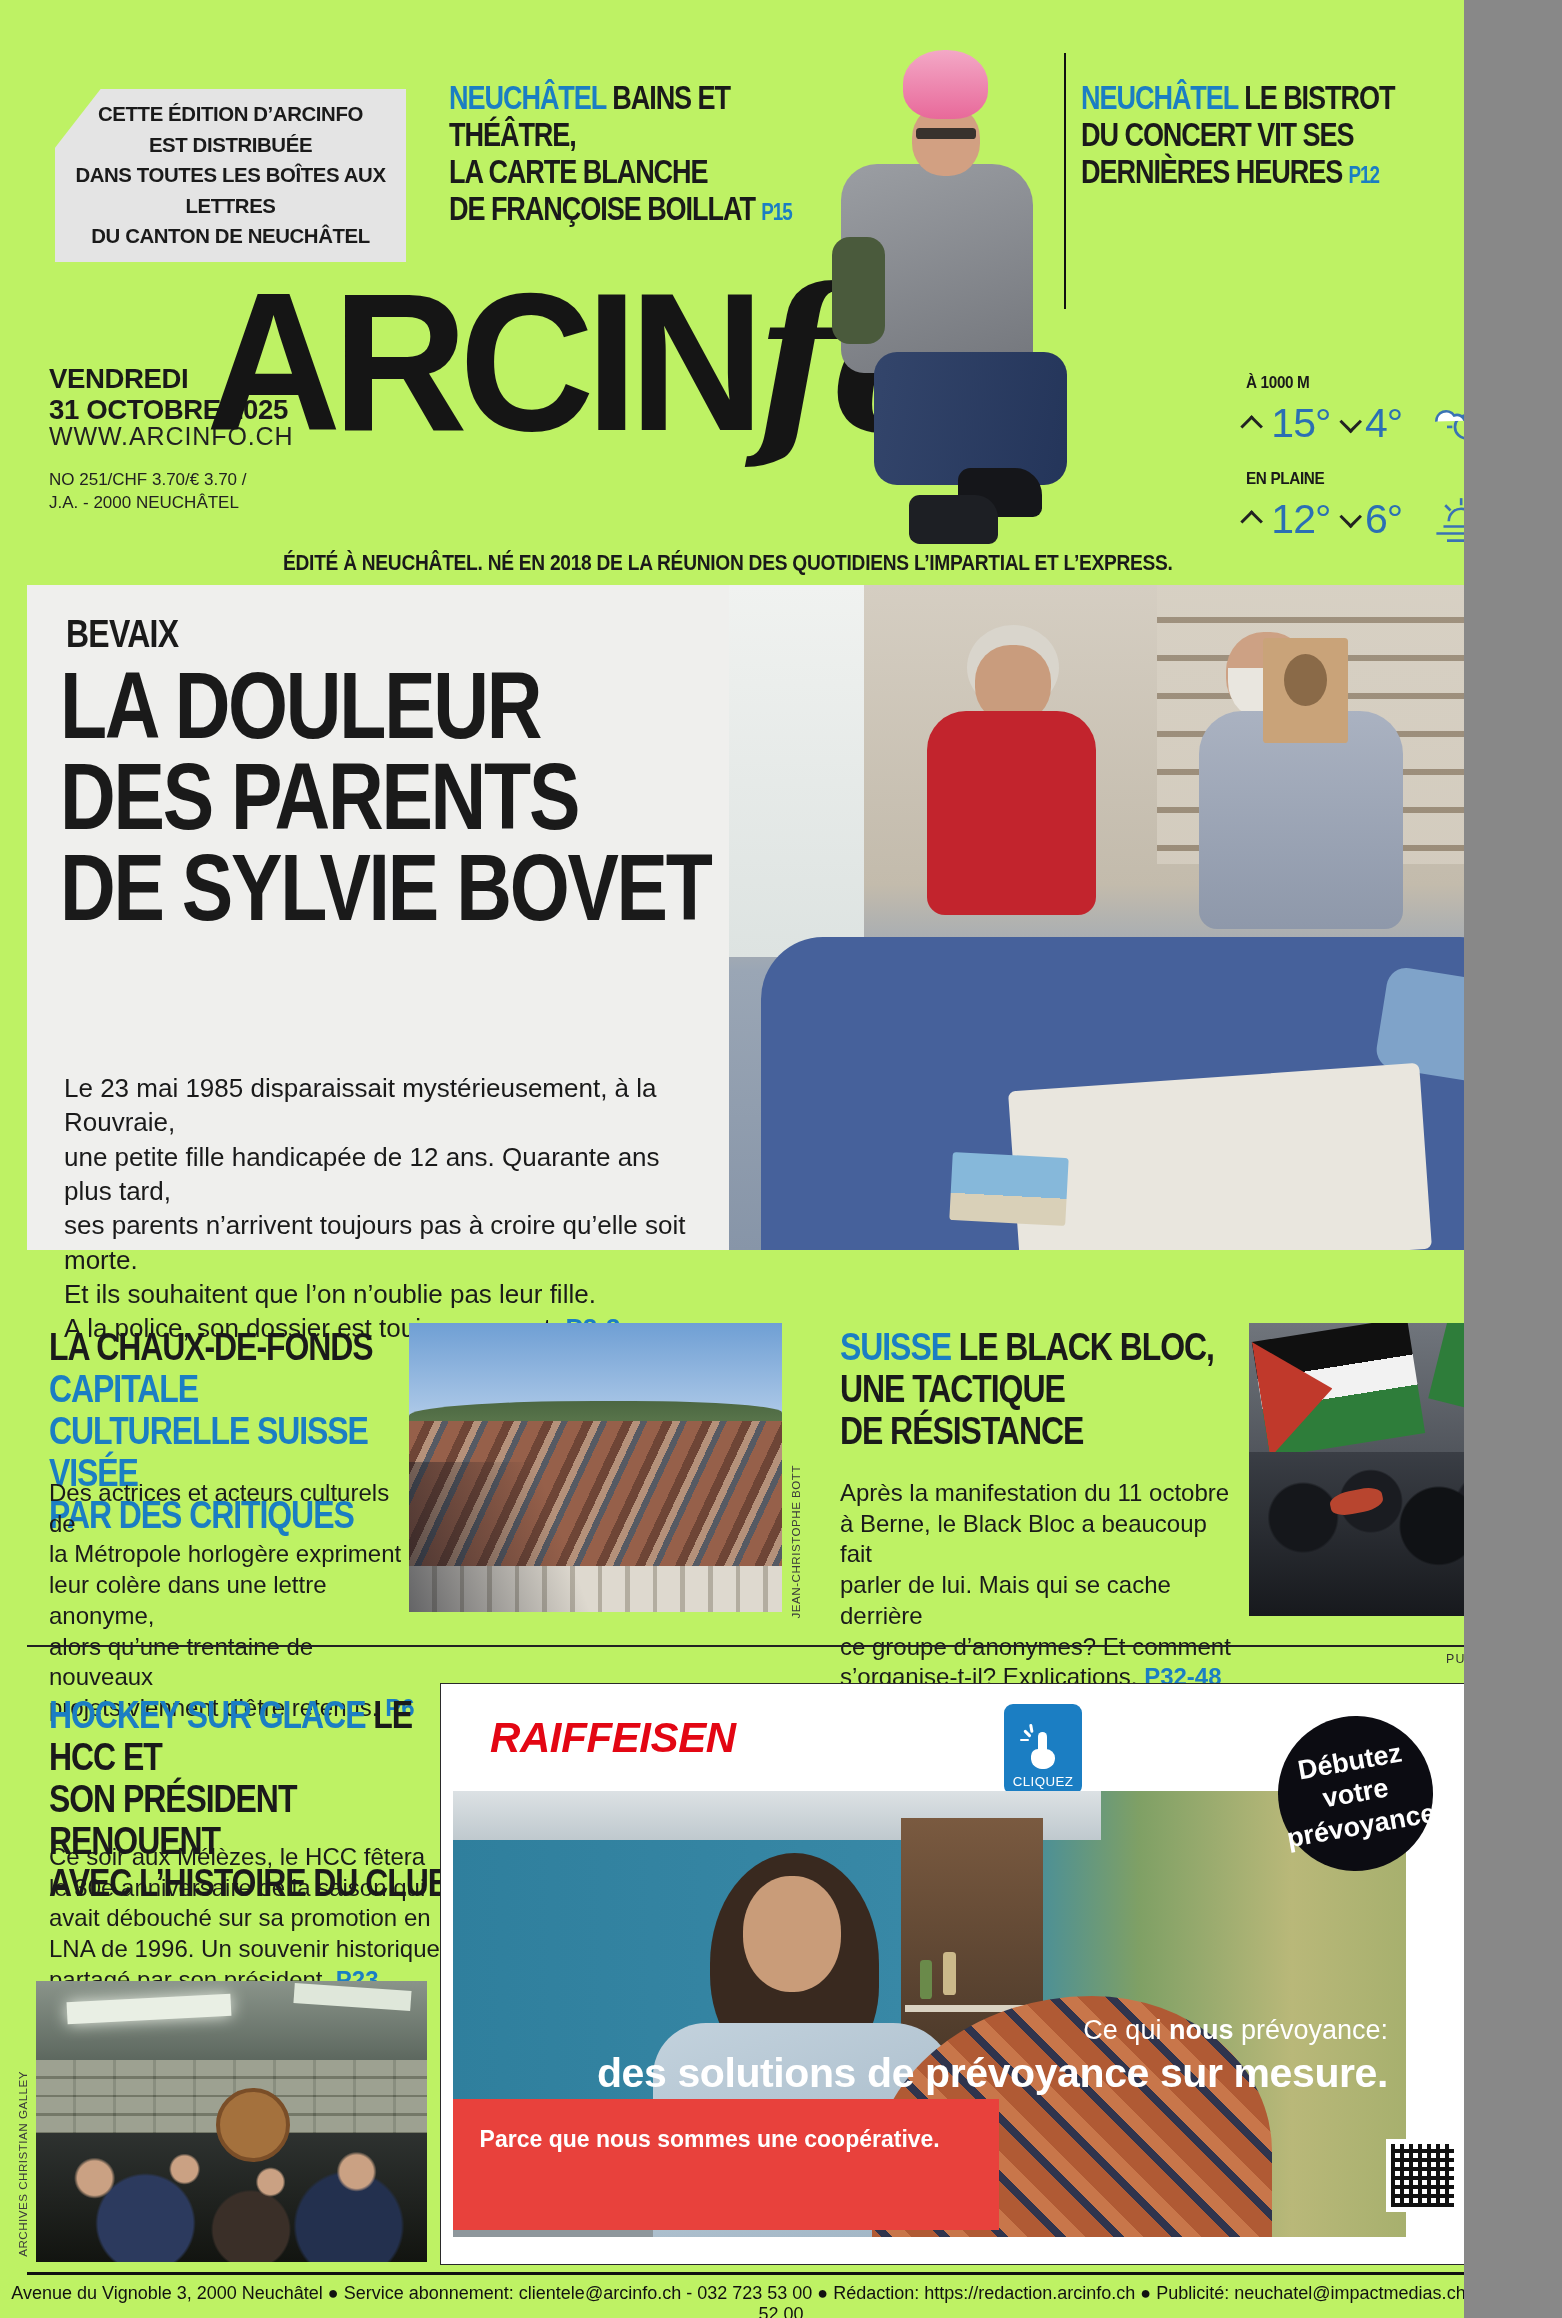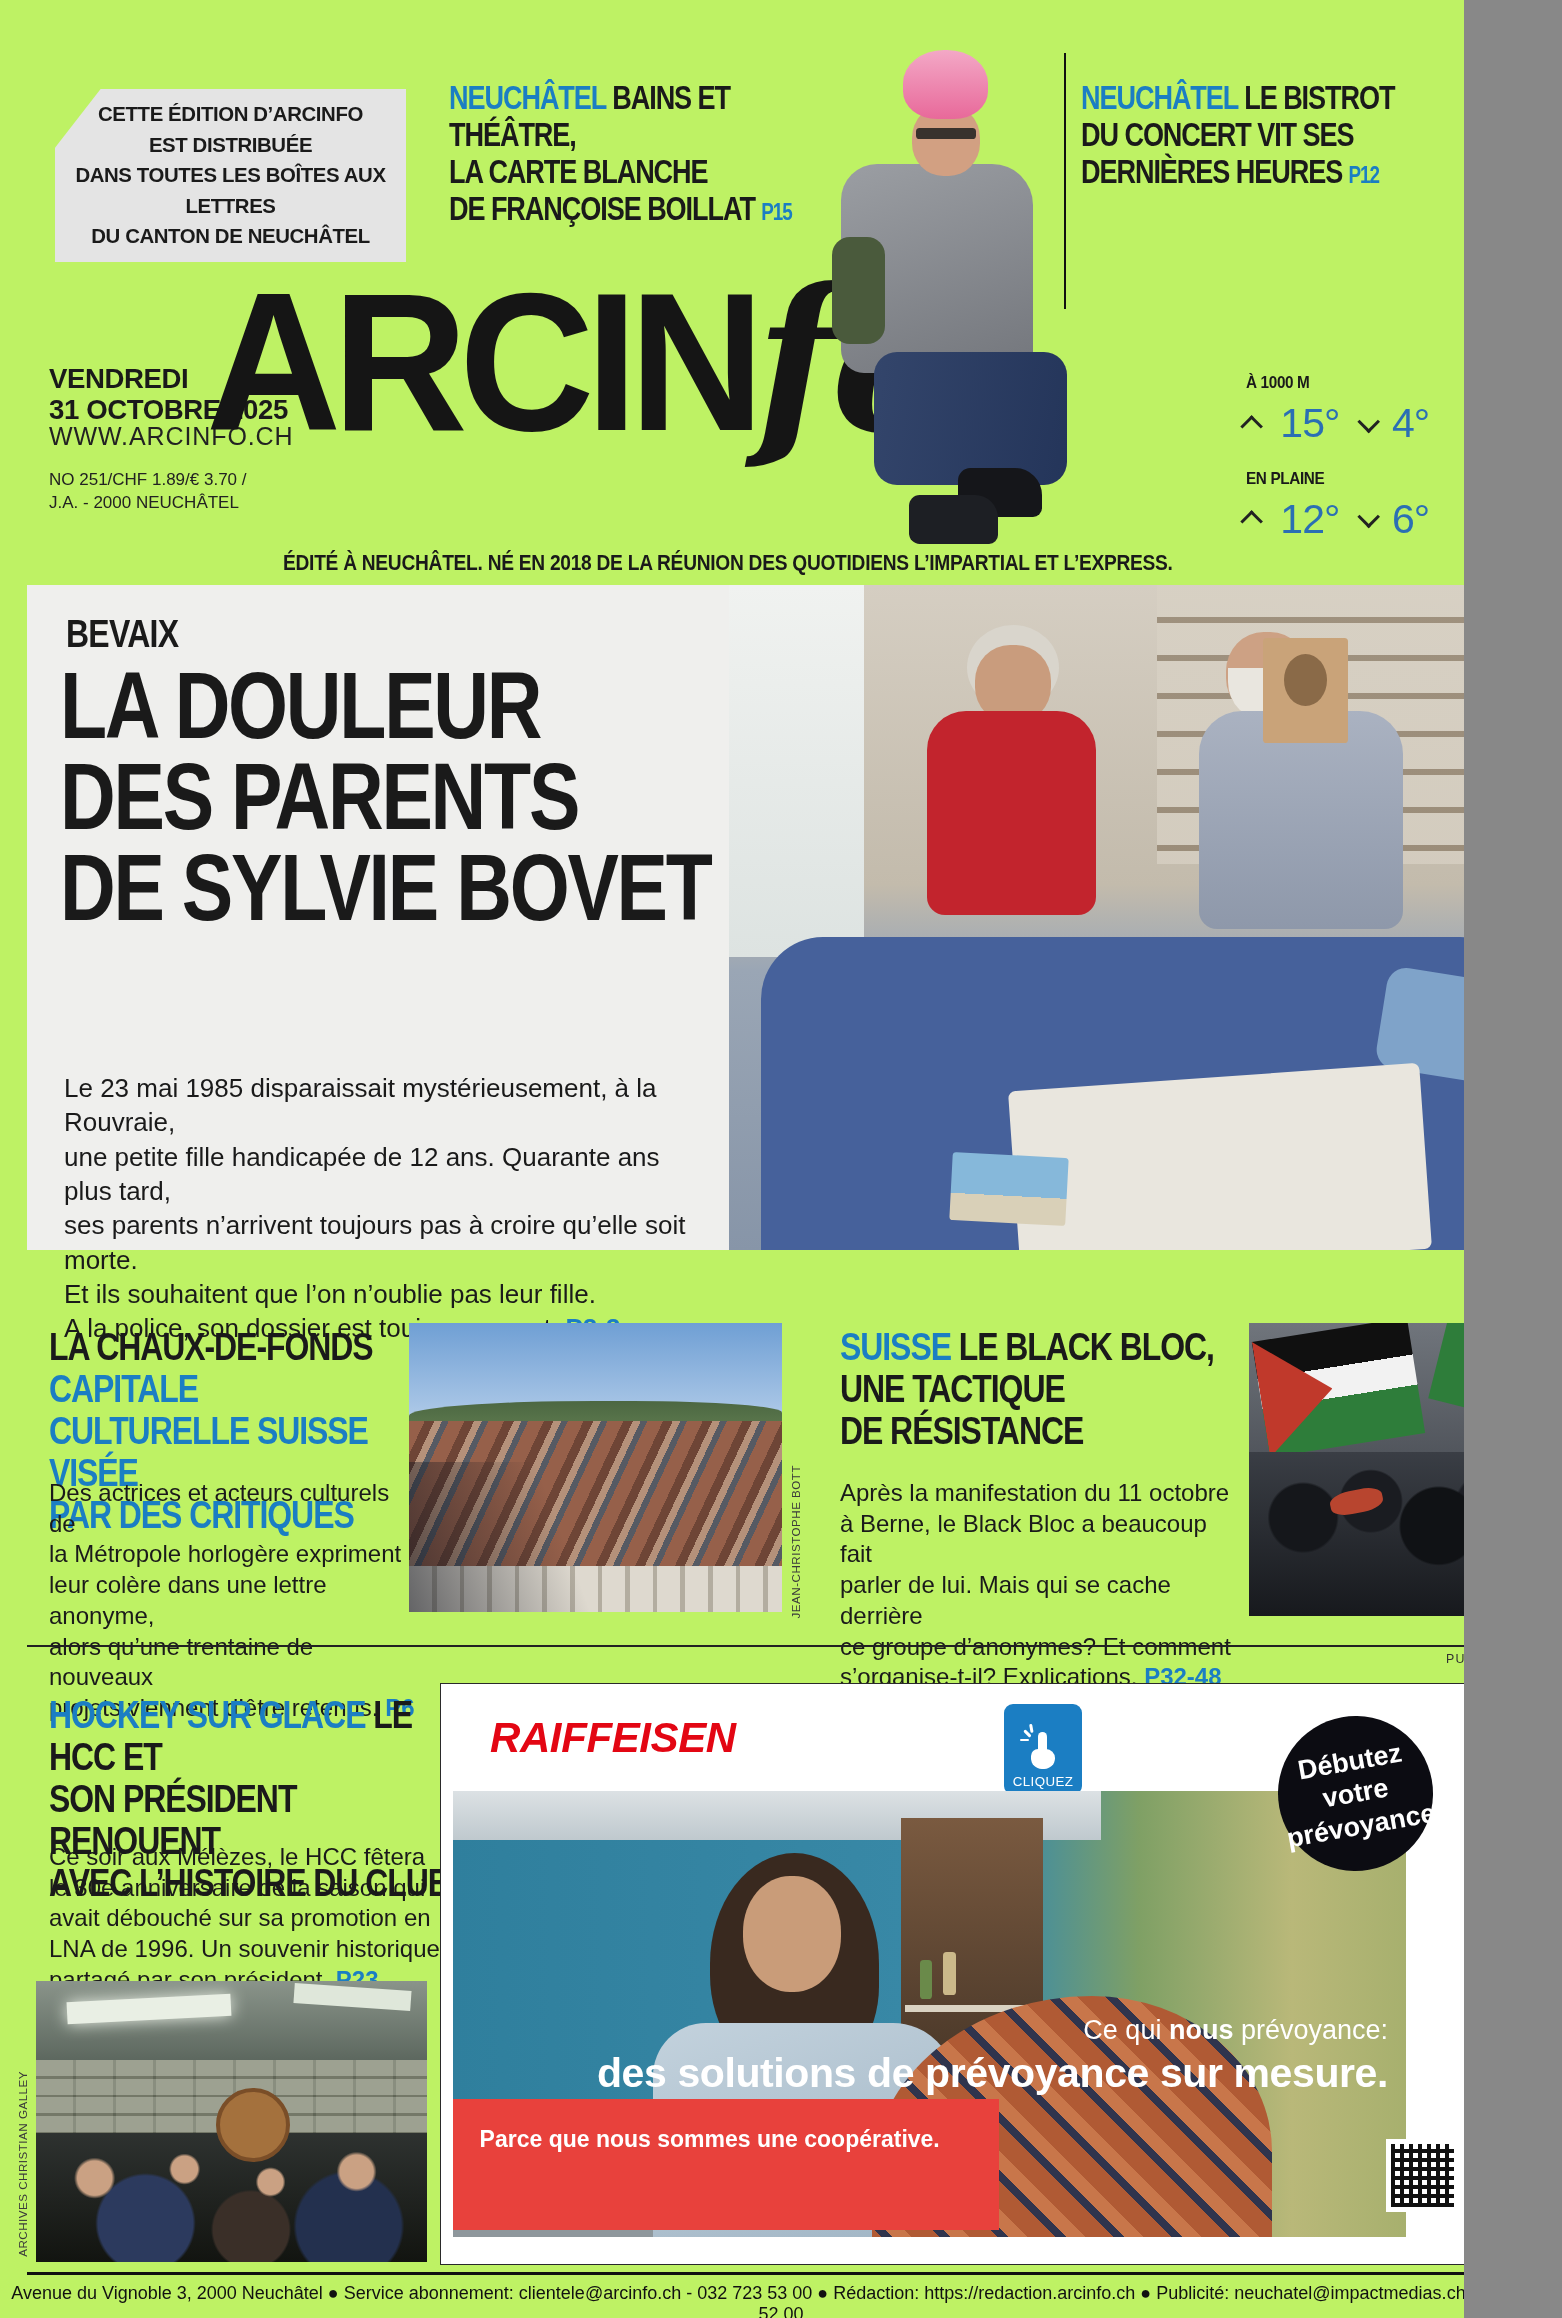--- a/index.html
+++ b/index.html
@@ -26,21 +26,21 @@
   .m-site{left:49px;top:422px;font-size:25px;letter-spacing:0.9px;color:#222;}
   .m-issue{left:49px;top:469px;font-size:17px;line-height:1.35;color:#222;}
   .logo{left:206px;top:262px;font-size:197px;line-height:1;font-weight:700;color:#151515;
         letter-spacing:-9px;z-index:1;transform:scaleX(.95);transform-origin:left top;}
   .logo .fo{font-family:"DejaVu Serif",serif;font-style:italic;font-weight:700;letter-spacing:-5.3px;}
   .tagline{left:283px;top:551px;font-size:21.3px;font-weight:700;letter-spacing:-0.3px;z-index:3;}
 
   
   .weather{left:1246px;top:373px;width:293px;z-index:2;}
   .w-label{font-size:17px;font-weight:700;letter-spacing:-0.4px;}
-  .w-row{display:flex;align-items:center;gap:18px;margin:1.8px 0 16px 0;}
+  .w-row{display:flex;align-items:center;gap:9px;margin:1.8px 0 16px 0;}
   .w-temp{font-size:41px;color:#2b6fb4;letter-spacing:-0.9px;}
   .chev{display:inline-block;width:13.3px;height:13.3px;border-left:3.6px solid #222;border-top:3.6px solid #222;}
   .chev.up{transform:rotate(45deg) translateY(3.6px);}
   .chev.down{transform:rotate(225deg) translateY(3.6px);}
   .w-ico{margin-left:12.4px;}
 
   
   .person{left:825px;top:50px;width:242px;height:509px;z-index:2;}
   .person div{position:absolute;}
   .p-beanie{left:78px;top:0;width:85px;height:69px;background:linear-gradient(180deg,#f3a8c6,#e8699a);border-radius:48% 48% 40% 40%;}
@@ -204,21 +204,21 @@
     <span class="blue">NEUCHÂTEL</span>
     <span class="pre">LE BISTROT
 DU CONCERT VIT SES
 DERNIÈRES HEURES</span>
     <span class="pageref" style="font-size:23px;">P12</span>
   </div>
 
   <div class="abs m-day pre"><span>VENDREDI</span>
 <span>31 OCTOBRE 2025</span></div>
   <div class="abs m-site">WWW.ARCINFO.CH</div>
-  <div class="abs m-issue pre">NO 251/CHF 1.89/€ 3.70 /
+  <div class="abs m-issue pre">NO 251/CHF 3.70/€ 3.70 /
 J.A. - 2000 NEUCHÂTEL</div>
 
   <div class="abs logo"><span>ARCIN</span><span class="fo">fo</span></div>
 
   <div class="abs person">
     <div class="p-jacket"></div>
     <div class="p-bag"></div>
     <div class="p-jeans"></div>
     <div class="p-shoe1"></div>
     <div class="p-shoe2"></div>

